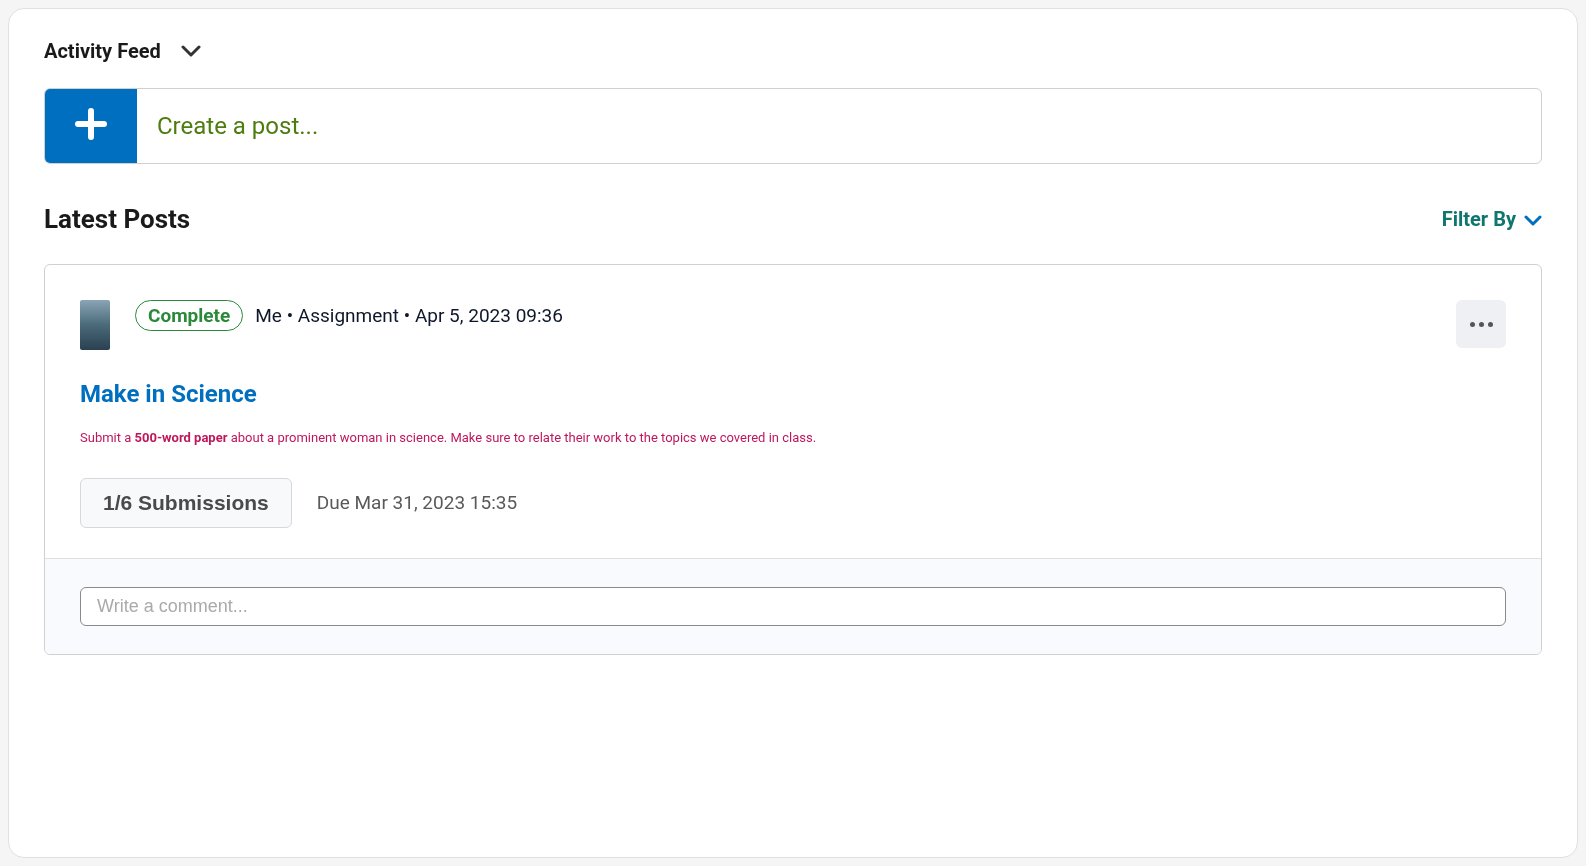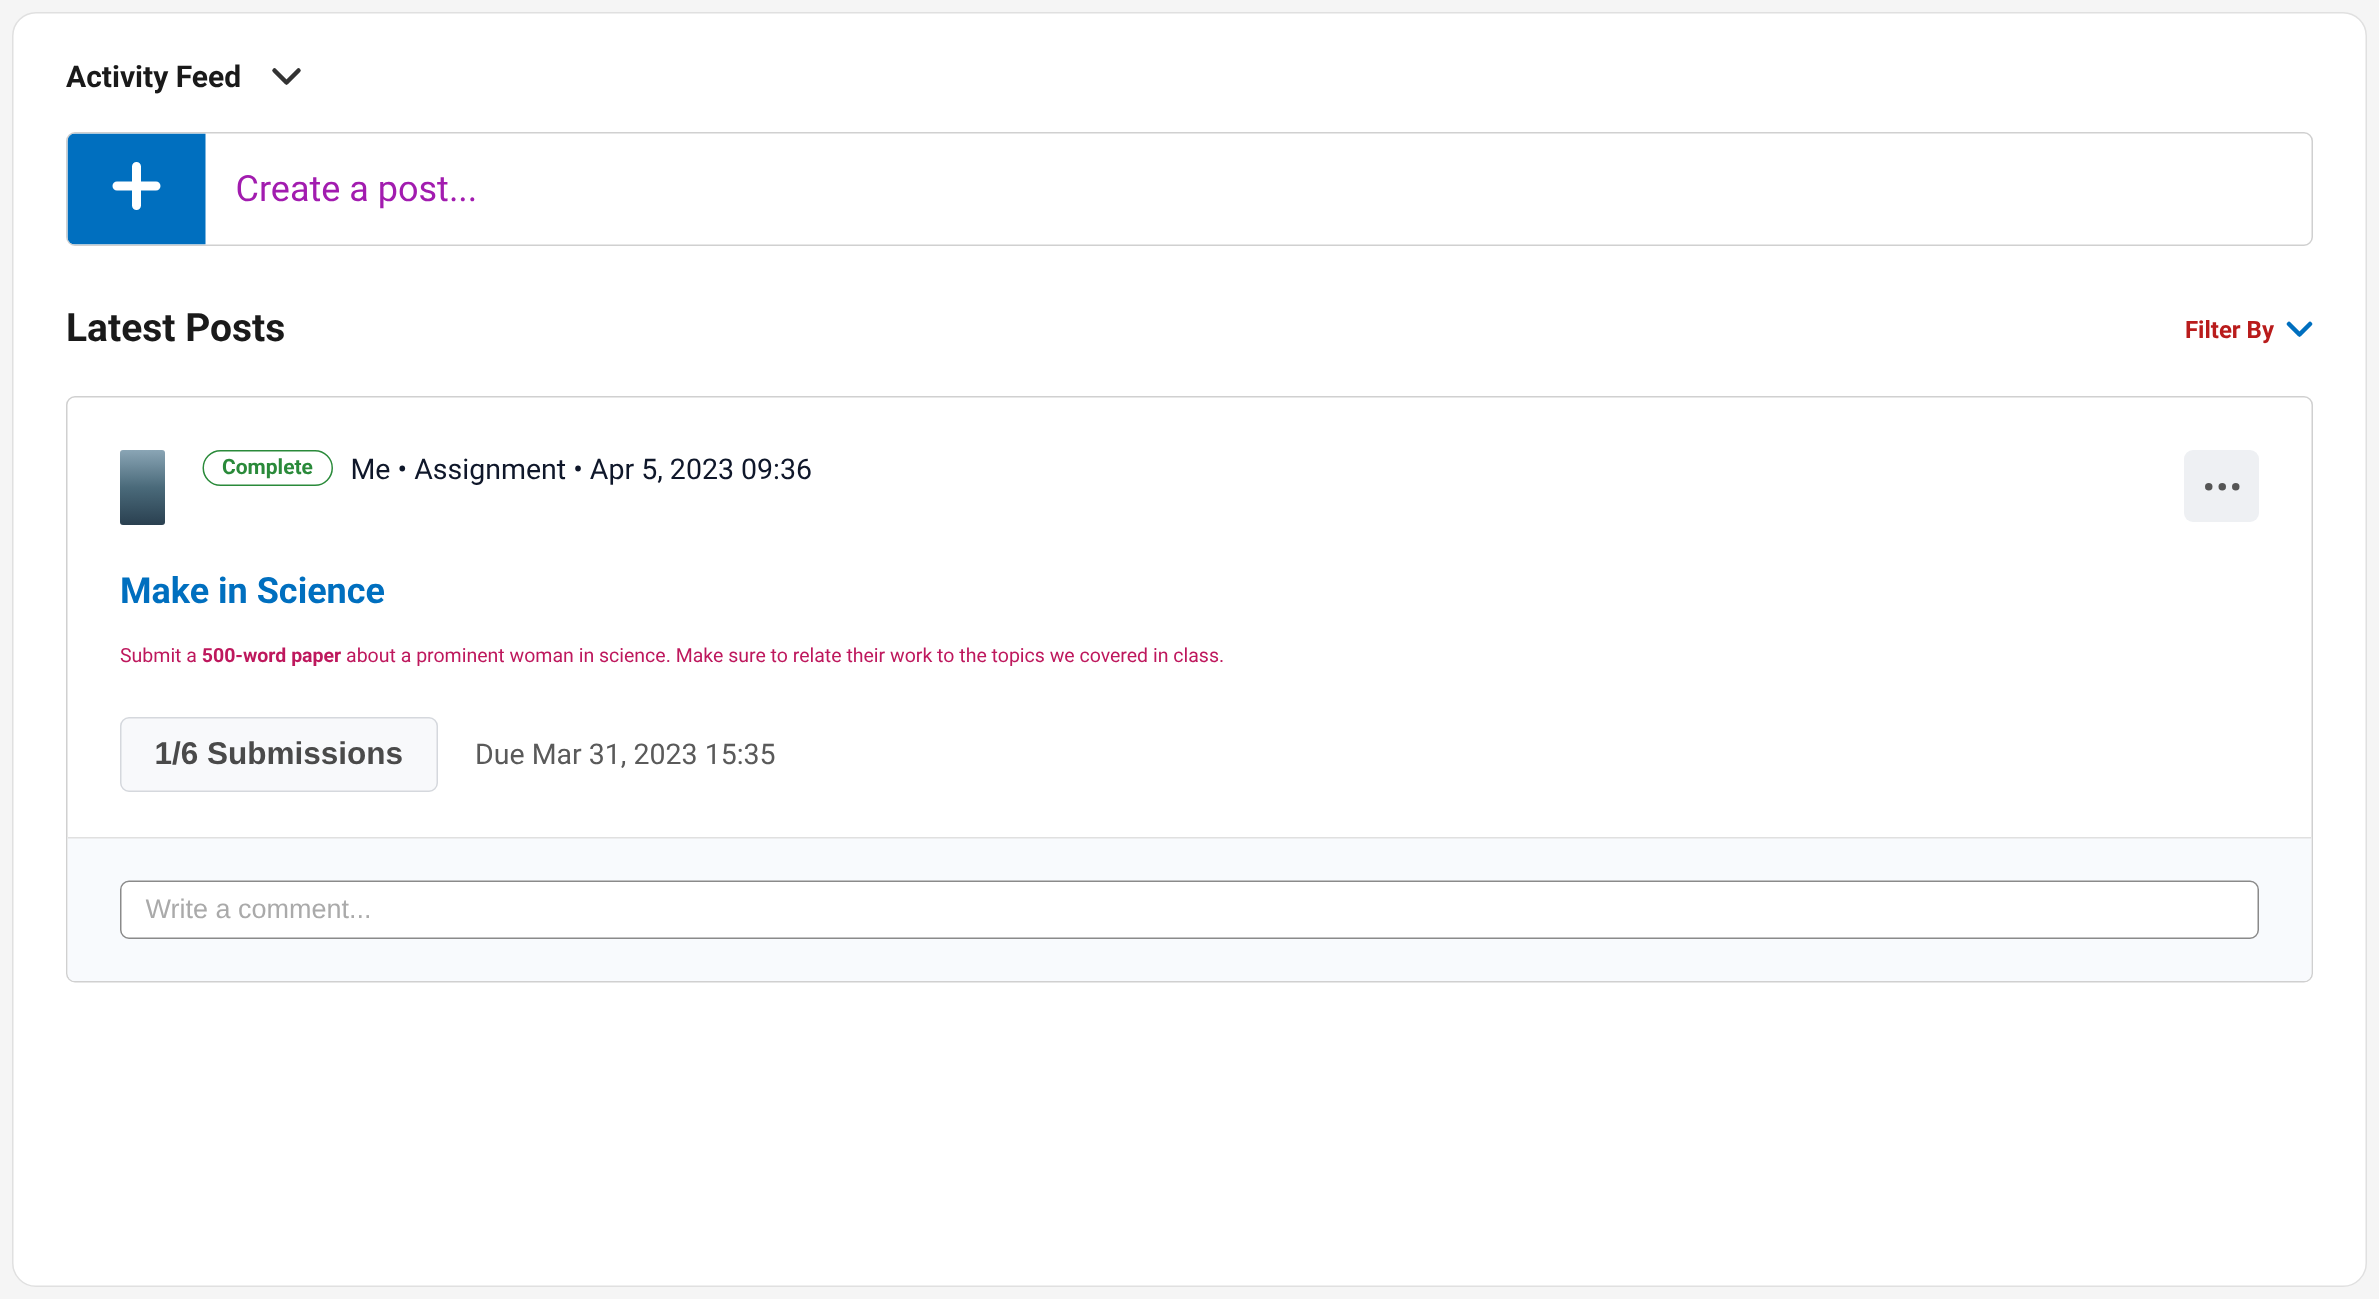--- a/index.html
+++ b/index.html
@@ -56,43 +56,43 @@
       align-items: center;
       justify-content: center;
       cursor: pointer;
     }
     
     .create-post-text {
       display: flex;
       align-items: center;
       padding-left: 20px;
       font-size: 24px;
-      color: #a21caf;
+      color: #4d7c0f;
       flex: 1;
       cursor: pointer;
     }
     
     .section-header {
       display: flex;
       justify-content: space-between;
       margin-bottom: 30px;
     }
     
     .section-title {
       font-size: 26px;
       font-weight: 700;
       color: #1a1a1a;
     }
     
     .filter-by {
       display: flex;
       align-items: center;
       gap: 8px;
-      color: #b91c1c;
-      font-size: 16px;
+      color: #0f766e;
+      font-size: 20px;
       font-weight: 700;
       cursor: pointer;
     }
     
     .post-card {
       border: 1px solid #d0d0d0;
       border-radius: 6px;
       overflow: hidden;
     }
     
@@ -121,21 +121,21 @@
     .meta-line {
       display: flex;
       align-items: center;
       gap: 12px;
       margin-bottom: 10px;
     }
     
     .badge-complete {
       border: 1.5px solid #2a8a3a;
       color: #2a8a3a;
-      font-size: 14px;
+      font-size: 19px;
       font-weight: 700;
       padding: 3px 12px;
       border-radius: 20px;
     }
     
     .meta-text {
       color: #0f172a;
       font-size: 19px;
     }
     

